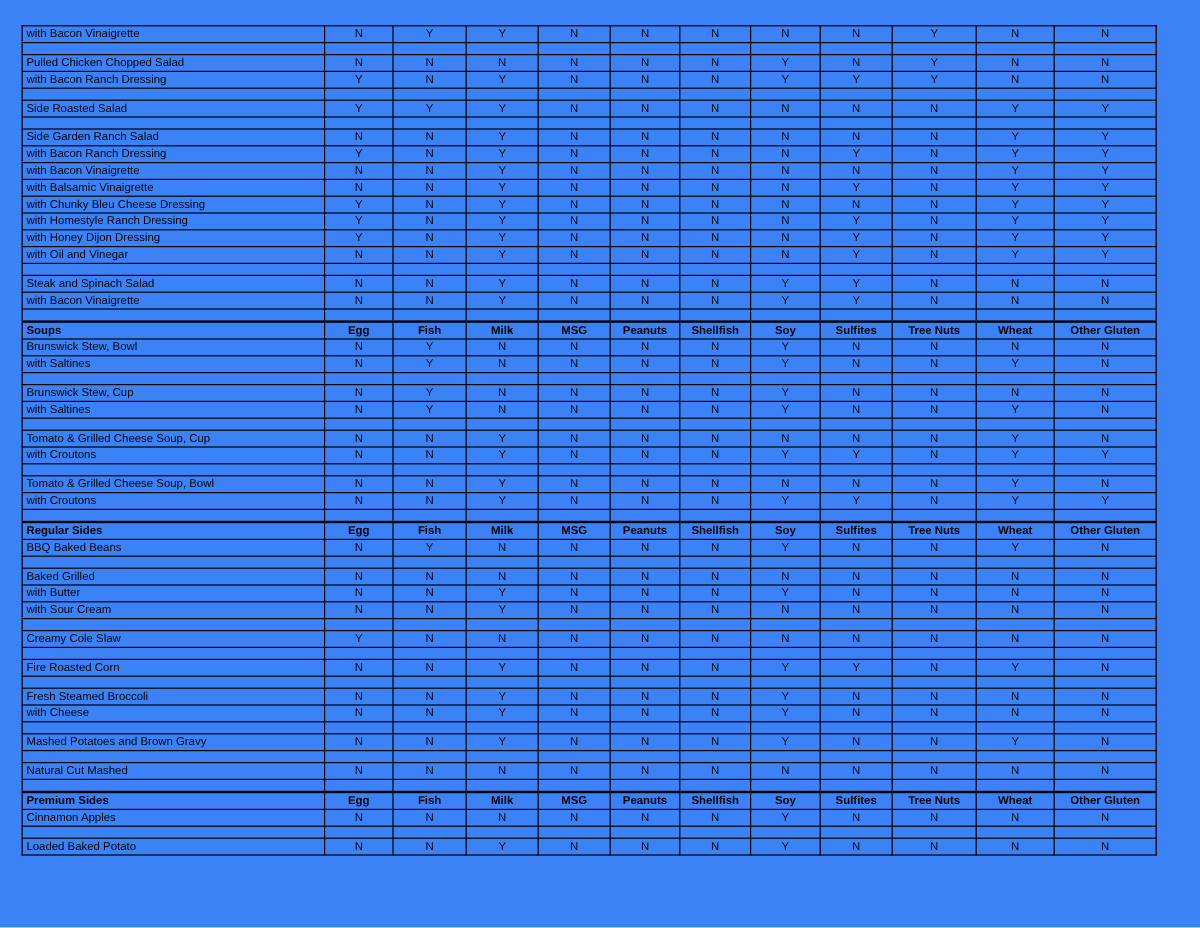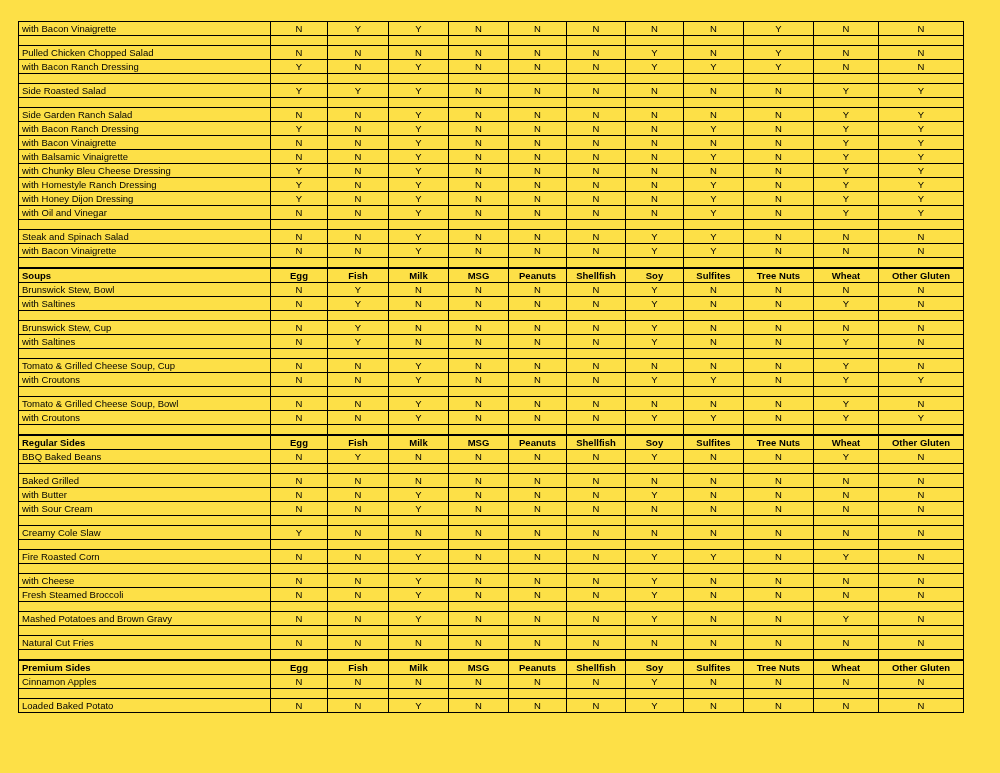--- a/index.html
+++ b/index.html
@@ -1,20 +1,20 @@
 <!DOCTYPE html>
 <html><head>
 <meta charset="utf-8">
 <style>
   html, body { margin: 0; padding: 0; background: #ffffff; }
   .sheet {
     position: relative;
     width: 1000px;
     height: 773px;
-    background: #fde047;
+    background: #3b82f6;
     font-family: "Liberation Sans", sans-serif;
     color: #000000;
   }
   table.allergen {
     position: absolute;
     left: 18px;
     top: 21px;
     width: 945px;
     border-collapse: collapse;
     table-layout: fixed;
@@ -653,47 +653,47 @@
           <td class="val"></td>
           <td class="val"></td>
           <td class="val"></td>
           <td class="val"></td>
           <td class="val"></td>
           <td class="val"></td>
           <td class="val"></td>
           <td class="val"></td>
         </tr>
         <tr class="item">
+          <td class="name">Fresh Steamed Broccoli</td>
+          <td class="val">N</td>
+          <td class="val">N</td>
+          <td class="val">Y</td>
+          <td class="val">N</td>
+          <td class="val">N</td>
+          <td class="val">N</td>
+          <td class="val">Y</td>
+          <td class="val">N</td>
+          <td class="val">N</td>
+          <td class="val">N</td>
+          <td class="val">N</td>
+        </tr>
+        <tr class="item">
           <td class="name">with Cheese</td>
           <td class="val">N</td>
           <td class="val">N</td>
           <td class="val">Y</td>
           <td class="val">N</td>
           <td class="val">N</td>
           <td class="val">N</td>
           <td class="val">Y</td>
           <td class="val">N</td>
           <td class="val">N</td>
           <td class="val">N</td>
           <td class="val">N</td>
         </tr>
-        <tr class="item">
-          <td class="name">Fresh Steamed Broccoli</td>
-          <td class="val">N</td>
-          <td class="val">N</td>
-          <td class="val">Y</td>
-          <td class="val">N</td>
-          <td class="val">N</td>
-          <td class="val">N</td>
-          <td class="val">Y</td>
-          <td class="val">N</td>
-          <td class="val">N</td>
-          <td class="val">N</td>
-          <td class="val">N</td>
-        </tr>
         <tr class="blank">
           <td class="name"></td>
           <td class="val"></td>
           <td class="val"></td>
           <td class="val"></td>
           <td class="val"></td>
           <td class="val"></td>
           <td class="val"></td>
           <td class="val"></td>
           <td class="val"></td>
@@ -723,21 +723,21 @@
           <td class="val"></td>
           <td class="val"></td>
           <td class="val"></td>
           <td class="val"></td>
           <td class="val"></td>
           <td class="val"></td>
           <td class="val"></td>
           <td class="val"></td>
         </tr>
         <tr class="item">
-          <td class="name">Natural Cut Fries</td>
+          <td class="name">Natural Cut Mashed</td>
           <td class="val">N</td>
           <td class="val">N</td>
           <td class="val">N</td>
           <td class="val">N</td>
           <td class="val">N</td>
           <td class="val">N</td>
           <td class="val">N</td>
           <td class="val">N</td>
           <td class="val">N</td>
           <td class="val">N</td>

